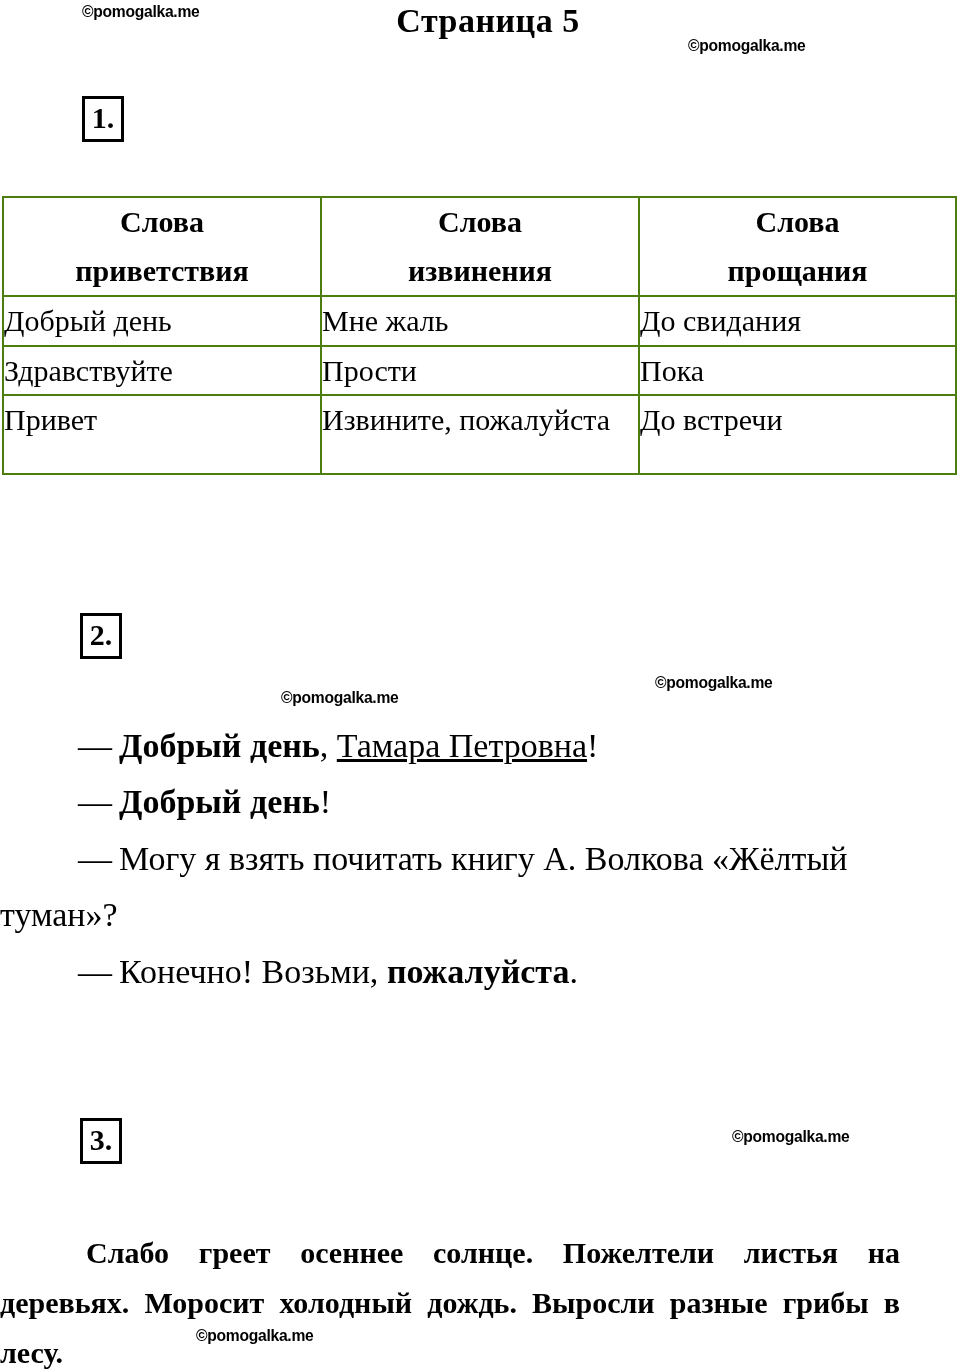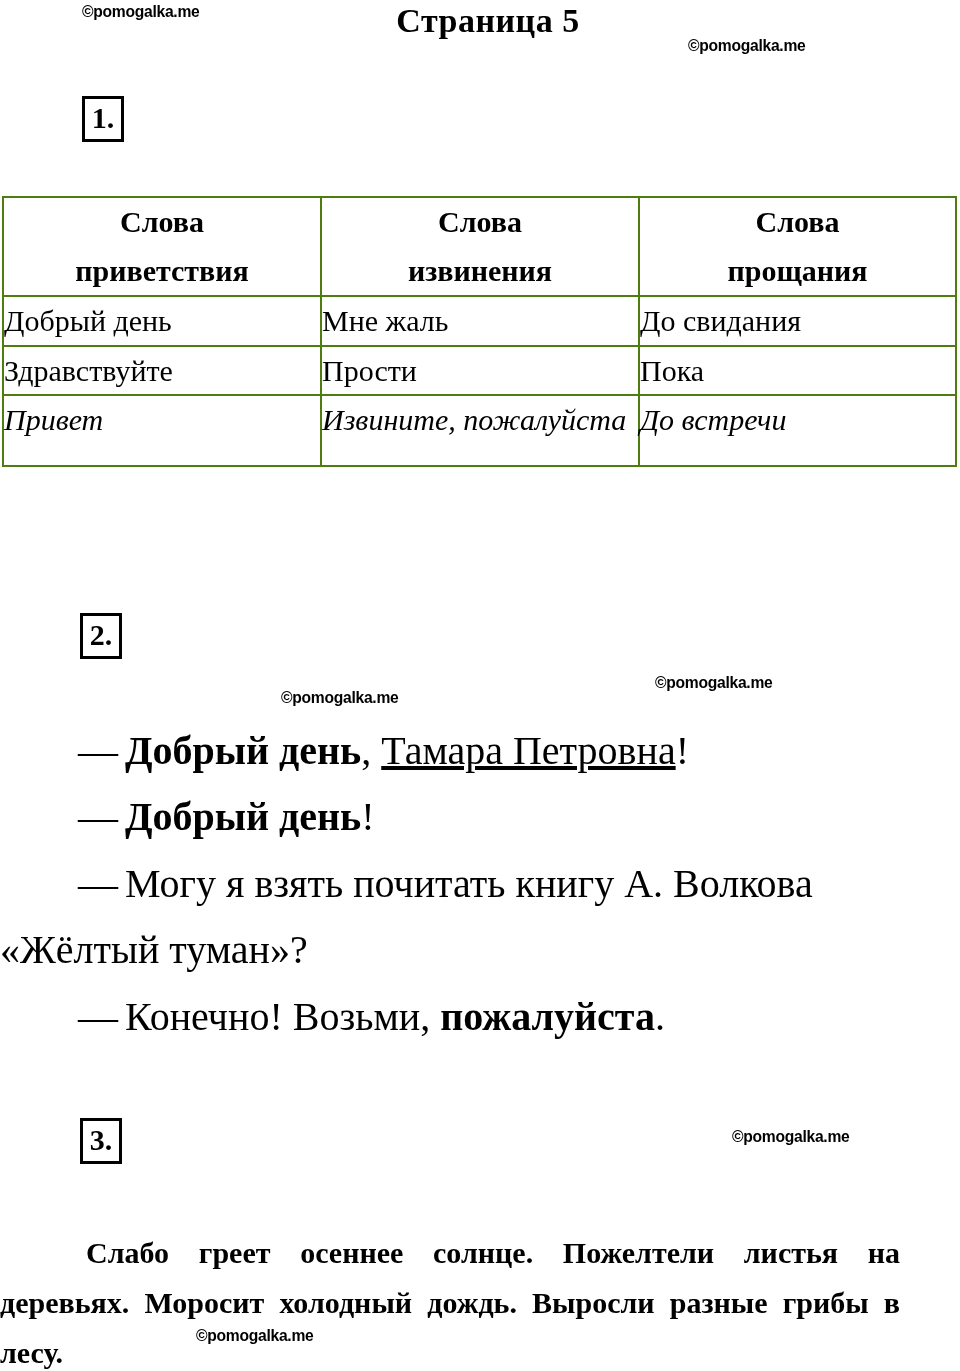--- a/index.html
+++ b/index.html
@@ -88,31 +88,30 @@
     padding: 10px 4px 10px 4px;
     line-height: 1.62;
   }
   .td-cell {
     text-align: left;
     padding: 2px 6px 2px 8px;
     line-height: 1.58;
     min-height: 44px;
   }
   .td-cell.last-row {
-    padding-bottom: 22px;
-    font-style: italic;
+    padding-bottom: 30px;
   }
 
   
   .dialogue {
     position: absolute;
     left: 0;
     top: 718px;
     width: 952px;
-    font-size: 40px;
+    font-size: 34px;
     line-height: 1.66;
   }
   .d-line {
     text-indent: 78px;
     margin: 0;
     padding: 0;
     white-space: normal;
   }
   .d-line .dash { margin-right: 7px; }
   .b { font-weight: bold; }

